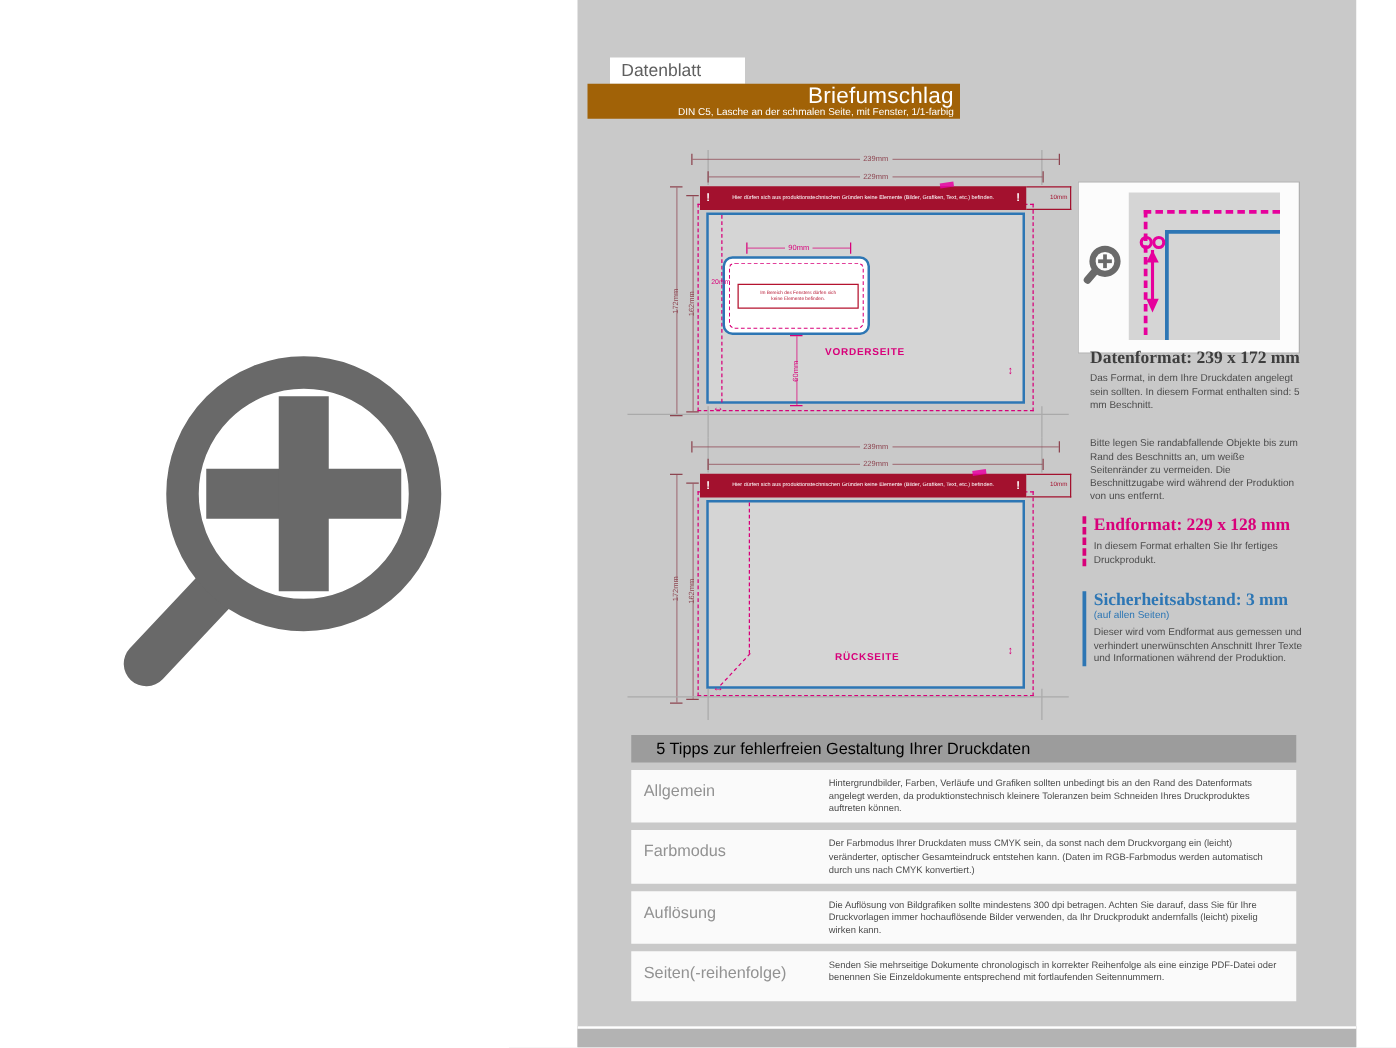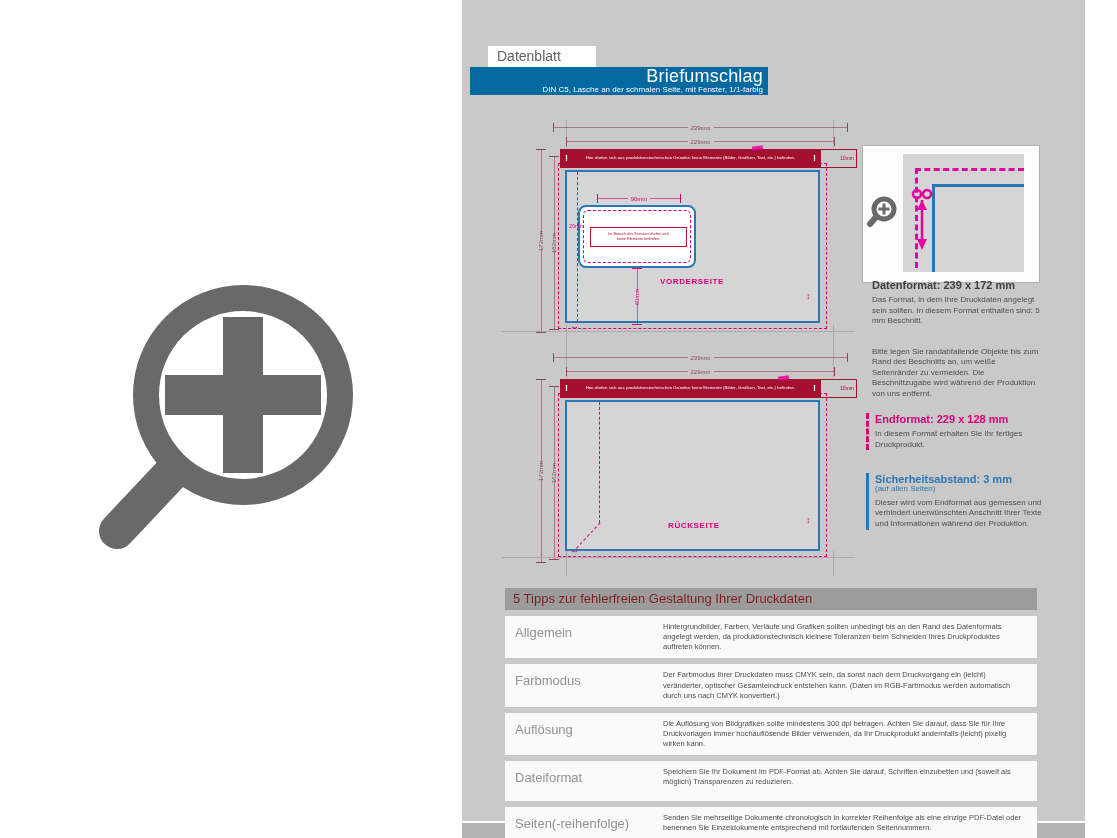--- a/index.html
+++ b/index.html
@@ -4,21 +4,21 @@
 <style>
   html,body{margin:0;padding:0;background:#fff;}
   .page{position:relative;width:1117px;height:838px;background:#ffffff;overflow:hidden;
         font-family:"Liberation Sans",sans-serif;}
   .panel{position:absolute;left:462px;top:0;width:623px;height:838px;background:#c9c9c9;}
   .abs{position:absolute;}
 
   
   .tab{position:absolute;left:488px;top:46px;width:108px;height:21px;background:#ffffff;}
   .tab span{display:block;padding-left:9px;line-height:21px;font-size:14px;color:#5f5f5f;}
-  .titlebar{position:absolute;left:470px;top:67px;width:298px;height:28px;background:#0369a1;
+  .titlebar{position:absolute;left:470px;top:67px;width:298px;height:28px;background:#a16207;
             display:flex;flex-direction:column;align-items:flex-end;justify-content:center;
             padding-right:5px;box-sizing:border-box;}
   .titlebar .t1{font-size:18px;color:#ffffff;line-height:1;letter-spacing:.2px;}
   .titlebar .t2{font-size:8px;color:#ffffff;line-height:1.2;}
 
   
   .dim-h{position:absolute;display:flex;align-items:center;height:9px;
          border-left:1px solid #8d4550;border-right:1px solid #8d4550;}
   .dim-h::before,.dim-h::after{content:"";flex:1;height:1px;background:#8d4550;opacity:.6;}
   .dim-h .t{font-size:6px;color:#8d4550;padding:0 3px;line-height:1;}
@@ -54,33 +54,33 @@
   .win-note span{font-size:3.8px;color:#b5132f;line-height:1.3;white-space:nowrap;}
   .side-label{position:absolute;font-size:8px;font-weight:bold;color:#d8007a;letter-spacing:.6px;}
   .tiny-m{position:absolute;font-size:5.5px;color:#d8007a;line-height:1;}
   .arrow-glyph{position:absolute;font-size:9px;color:#d8007a;line-height:1;}
 
   
   .detail{position:absolute;left:862px;top:145px;width:178px;height:138px;background:#fcfcfc;
           border:1px solid #b0b0b0;box-sizing:border-box;}
 
   
-  .info-h{font-size:11px;font-weight:bold;color:#3e3e3e;line-height:1.1;}
+  .info-h{font-size:14px;font-weight:bold;color:#3e3e3e;line-height:1.1;font-family:Liberation Serif, serif;}
   .info-p{font-size:8px;color:#4c4c4c;line-height:1.32;margin-top:4px;}
   .blk{position:absolute;left:866px;width:176px;padding-left:6px;box-sizing:border-box;}
   .blk.mag{border-left:3px dashed #d8007a;}
   .blk.blu{border-left:3px solid #2d76b4;}
   .blk.mag .info-h{color:#d8007a;}
   .blk.blu .info-h{color:#2d76b4;}
   .info-sub{font-size:8px;color:#2d76b4;line-height:1.1;}
 
   
   .tips{position:absolute;left:505px;top:588px;width:532px;}
   .tips-header{height:22px;background:#9c9c9c;}
-  .tips-header span{display:block;padding-left:8px;line-height:22px;font-size:13px;color:#7f1d1d;}
+  .tips-header span{display:block;padding-left:8px;line-height:22px;font-size:13px;color:#000000;margin-left:12px;}
   .tip-row{display:flex;background:#fafafa;margin-top:6px;}
   .tip-label{width:148px;padding:9px 0 16px 10px;font-size:13px;color:#929292;flex-shrink:0;}
   .tip-text{width:372px;padding:6px 8px 6px 0;font-size:7.5px;color:#4c4c4c;line-height:1.35;
             box-sizing:border-box;}
   .bottom-strip{position:absolute;left:462px;top:821px;width:623px;height:17px;background:#b3b3b3;
                 border-top:2px solid #ffffff;box-sizing:content-box;}
 </style>
 </head>
 <body>
 
@@ -245,22 +245,18 @@
     </div>
     <div class="tip-row">
       <div class="tip-label">Farbmodus</div>
       <div class="tip-text">Der Farbmodus Ihrer Druckdaten muss CMYK sein, da sonst nach dem Druckvorgang ein (leicht) veränderter, optischer Gesamteindruck entstehen kann. (Daten im RGB-Farbmodus werden automatisch durch uns nach CMYK konvertiert.)</div>
     </div>
     <div class="tip-row">
       <div class="tip-label">Auflösung</div>
       <div class="tip-text">Die Auflösung von Bildgrafiken sollte mindestens 300 dpi betragen. Achten Sie darauf, dass Sie für Ihre Druckvorlagen immer hochauflösende Bilder verwenden, da Ihr Druckprodukt andernfalls (leicht) pixelig wirken kann.</div>
     </div>
     <div class="tip-row">
-      <div class="tip-label">Dateiformat</div>
-      <div class="tip-text">Speichern Sie Ihr Dokument im PDF-Format ab. Achten Sie darauf, Schriften einzubetten und (soweit als möglich) Transparenzen zu reduzieren.</div>
-    </div>
-    <div class="tip-row">
       <div class="tip-label">Seiten(-reihenfolge)</div>
       <div class="tip-text">Senden Sie mehrseitige Dokumente chronologisch in korrekter Reihenfolge als eine einzige PDF-Datei oder benennen Sie Einzeldokumente entsprechend mit fortlaufenden Seitennummern.</div>
     </div>
   </div>
 
 </div>
 
 </body></html>

